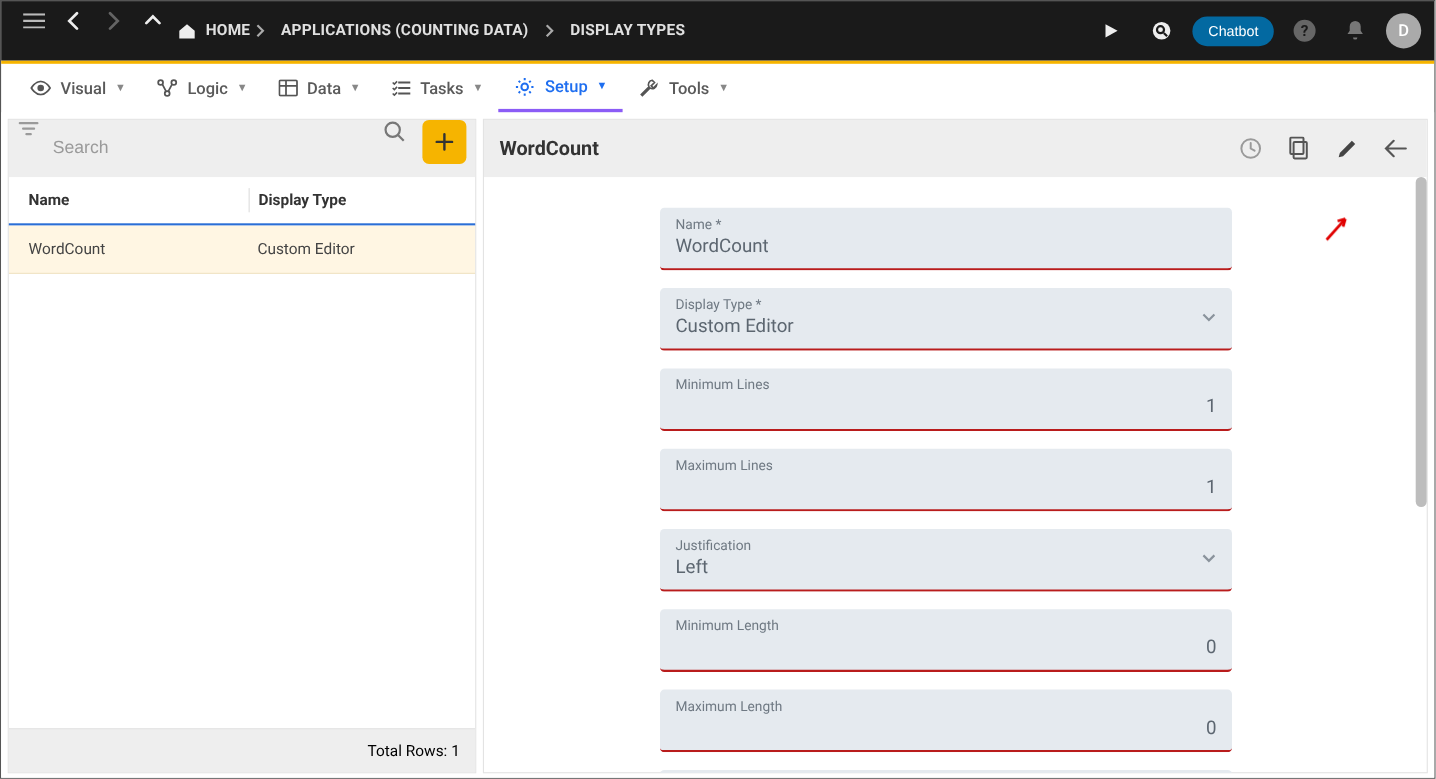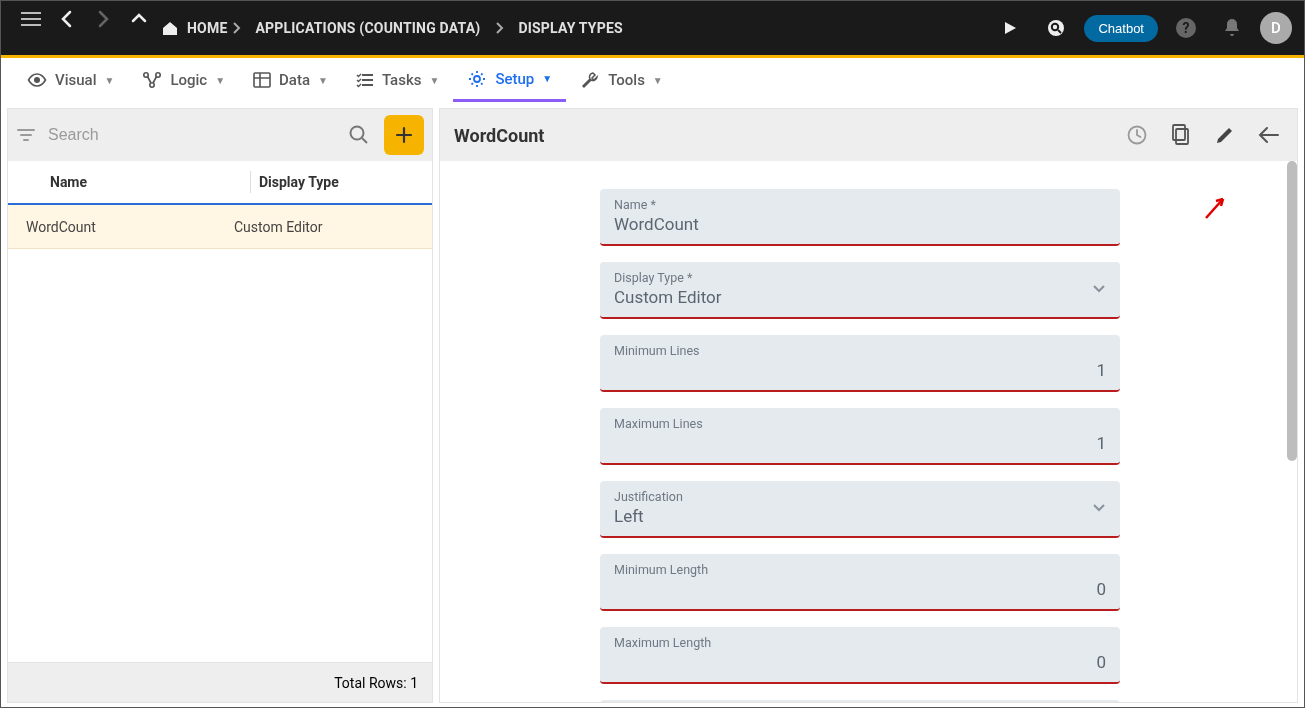--- a/index.html
+++ b/index.html
@@ -51,28 +51,28 @@
   .tab.active .tri { color:#1e6ef0; }
   .brand { position:absolute; right:28px; top:8px; display:flex; align-items:center; gap:4px;
            font-weight:700; font-size:20px; letter-spacing:1px; color:#222;margin-top:44px;}
   .brand .logo { width:22px; height:22px; position:relative; }
 
   
   .main { display:flex; height: calc(708px - 54px - 3px - 44px); padding: 6px; gap:6px; background:#fff; }
 
   
   .left-panel { width: 426px; display:flex; flex-direction:column; border:1px solid #e3e3e3; }
-  .search-row { height:52px; background:#eee; display:flex; align-items:center; padding:0 8px; gap:6px; position:relative; }
+  .search-row { height:52px; background:#eee; display:flex; padding:0 8px; gap:6px; position:relative; }
   .search-input { flex:1; border:none; background:transparent; font-size:16px; color:#555; outline:none; padding-left:6px;}
   .search-input::placeholder { color:#9a9a9a; }
   .add-btn { width:40px; height:40px; background:#f6b400; border-radius:6px; display:flex;
              align-items:center; justify-content:center; font-size:26px; color:#333; font-weight:300;}
   .list-header { height:44px; display:flex; align-items:center; padding: 0 18px;
                  font-size:14px; font-weight:700; color:#333; border-bottom:2px solid #2a6ed6; }
-  .list-header .col1 { width: 200px; margin-left: 24px; }
+  .list-header .col1 { width: 200px; }
   .list-header .divider { width:1px; height:22px; background:#ddd; margin: 0 8px 0 0;}
   .list-body { flex:1; overflow:auto; }
   .list-row { height:44px; display:flex; align-items:center; padding: 0 18px;
               font-size:14px; color:#444; background:#fff6e3; border-bottom:1px solid #f0e4c4;}
   .list-row .c1 { width: 208px; }
   .footer-row { height:40px; background:#eee; display:flex; align-items:center;
                 justify-content:flex-end; padding: 0 14px; font-size:14px; font-weight:400; border-top:1px solid #e3e3e3;}
 
   
   .right-panel { flex:1; display:flex; flex-direction:column; border:1px solid #e3e3e3; position:relative; }

